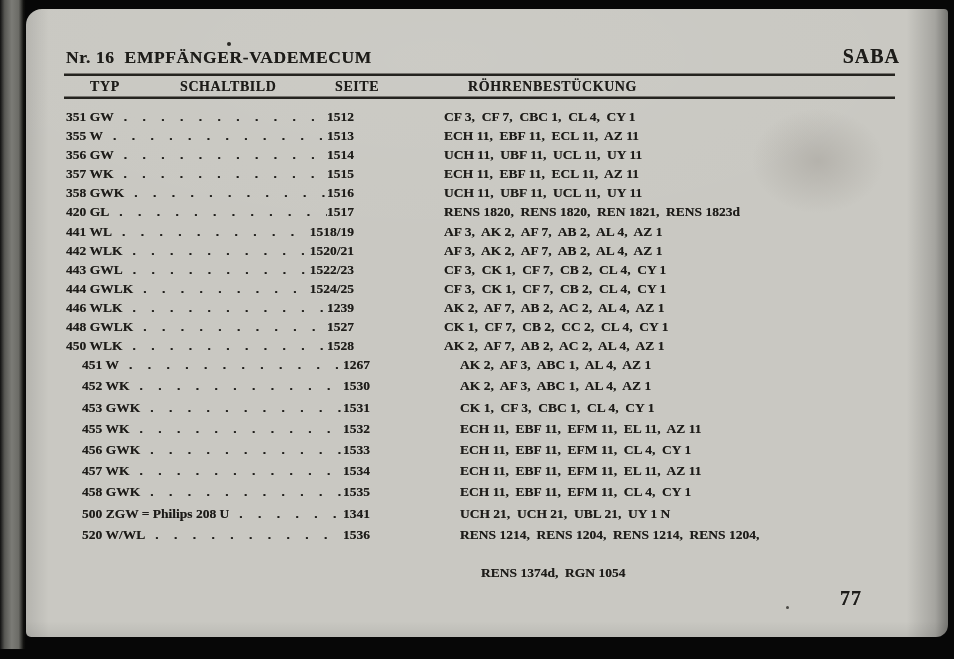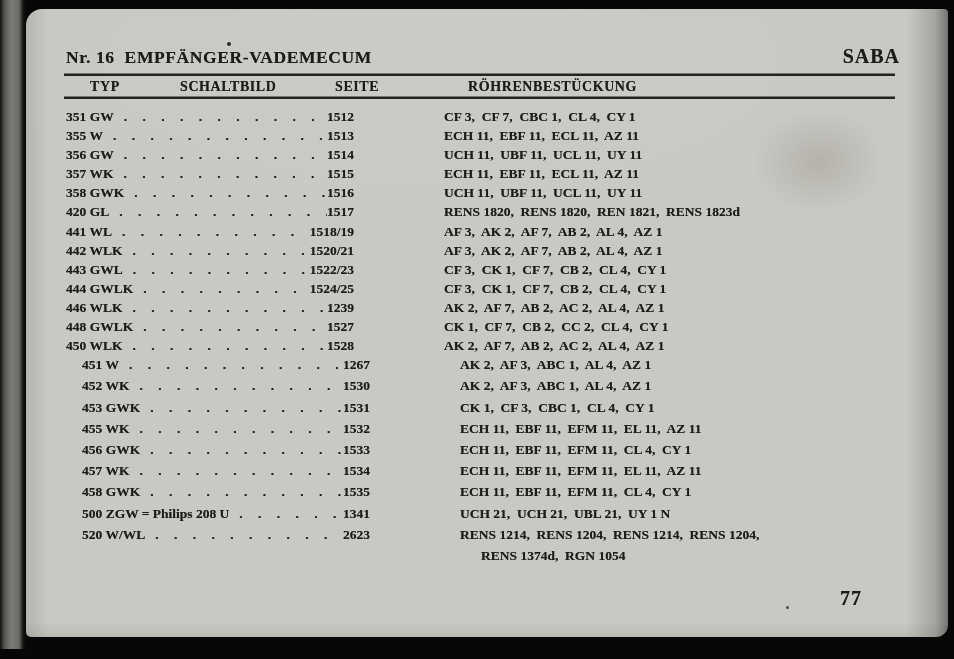--- a/index.html
+++ b/index.html
@@ -47,21 +47,21 @@
   .ch-typ{left:40px;}
   .ch-schaltbild{left:130px;}
   .ch-seite{left:285px;}
   .ch-roehren{left:418px;}
 
   .rows{position:absolute;left:40px;top:100px;right:20px;}
   .row{display:flex;align-items:flex-start;font-size:13.5px;font-weight:bold;
     text-shadow:0 0 .5px rgba(25,22,18,.55);}
   .row.s1{height:19.1px;}
   .row.s2{height:21.2px;margin-left:16px;}
-  .row.cont{height:21.5px;}
+  .row.cont{height:21.5px;margin-top:17px;}
   .c1{display:flex;align-items:baseline;width:288px;flex:0 0 288px;overflow:hidden;}
   .type{white-space:pre;}
   .leader{flex:1 1 auto;overflow:hidden;white-space:nowrap;letter-spacing:6px;padding:0 6px 0 10px;}
   .pg{white-space:nowrap;text-align:right;}
   .tubes{margin-left:90px;white-space:pre;}
   .tubes-cont{margin-left:415px;}
 
   .page-number{position:absolute;left:814px;top:578px;font-size:20px;font-weight:bold;letter-spacing:1px;
     text-shadow:0 0 .5px rgba(20,18,15,.6);}
 </style>
@@ -278,21 +278,21 @@
       <span class="leader">. . . . . . . . . . . . . . . . . . . . . . . . . .</span>
       <span class="pg">1341</span>
     </span>
     <span class="tubes">UCH 21,  UCH 21,  UBL 21,  UY 1 N</span>
   </div>
 
   <div class="row s2">
     <span class="c1">
       <span class="type">520 W/WL</span>
       <span class="leader">. . . . . . . . . . . . . . . . . . . . . . . . . .</span>
-      <span class="pg">2623</span>
+      <span class="pg">1536</span>
     </span>
     <span class="tubes">RENS 1214,  RENS 1204,  RENS 1214,  RENS 1204,</span>
   </div>
 <div class="row cont">
         <span class="tubes tubes-cont">RENS 1374d,  RGN 1054</span>
       </div>
     </div>
 
   <div class="page-number">77</div>
 

